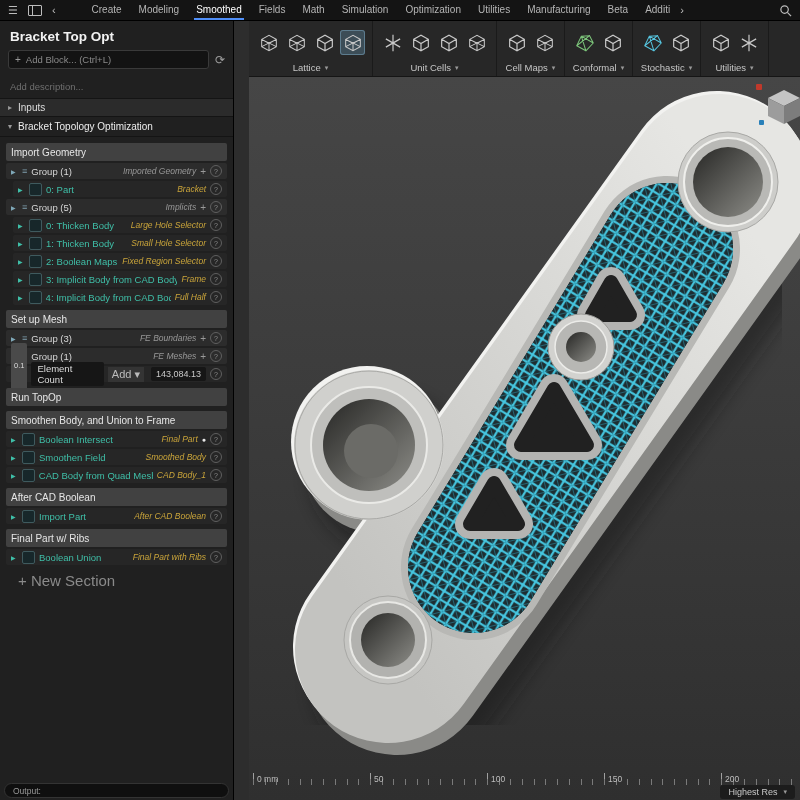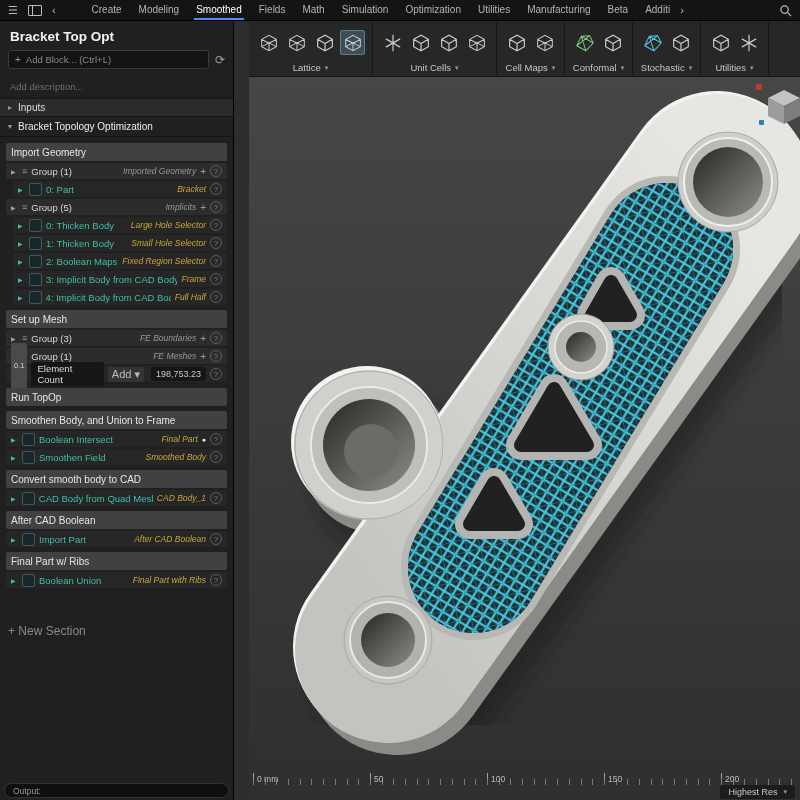--- a/index.html
+++ b/index.html
@@ -53,21 +53,21 @@
   .row .dot{color:#e8e8e8;font-size:7px;}
   .row .plus{color:#9a9a9a;font-size:10px;}
   .row .help{width:10px;height:10px;border:1px solid #5f5f5f;border-radius:50%;color:#8d8d8d;font-size:7px;
              display:flex;align-items:center;justify-content:center;flex:none;}
   .row.count{background:#262626;}
   .badge{background:#4a4a4a;color:#ddd;font-size:7.5px;padding:17px 3px;height:28px;line-height:11px;border-radius:2px;}
   .cpill{background:#161616;border-radius:2px;padding:1px 6px;color:#ddd;}
   .add-dd{color:#bbb;font-size:11px;background:#343434;padding:1px 4px;border-radius:0;display:flex;gap:3px;align-items:center;}
   .count-value{flex:1;text-align:right;background:#161616;margin-left:3px;padding:2px 5px;color:#c9c9c9;
                border-radius:2px;font-size:9px;}
-  .new-section{color:#8a8a8a;font-size:12px;padding:7px 8px;cursor:pointer;margin-top:29px;}
+  .new-section{color:#8a8a8a;font-size:15px;padding:7px 18px;cursor:pointer;}
   .output-bar{position:absolute;bottom:3px;left:4px;right:4px;height:13px;background:#0f0f0f;border:1px solid #333;
               border-radius:8px;color:#999;font-size:8.5px;display:flex;align-items:center;padding:0 8px;cursor:text;}
   
   .content{flex:1;display:flex;flex-direction:column;position:relative;min-width:0;padding-left:15px;}
   .ribbon{height:55px;background:#272727;display:flex;border-bottom:1px solid #151515;}
   .rgroup{display:flex;flex-direction:column;align-items:center;padding:3px 7px 1px;border-right:1px solid #1a1a1a;}
   .ricons{display:flex;gap:3px;align-items:center;flex:1;}
   .ricon{width:25px;height:25px;display:flex;align-items:center;justify-content:center;color:#c9c9c9;
          border-radius:3px;cursor:pointer;}
   .ricon.sel{background:#3c4d57;box-shadow:0 0 0 1px #5d7c8e inset;}
@@ -287,21 +287,21 @@
         </div>
       </div>
 
     <div class="row count">
       <span class="badge">0.1</span>
       <span class="cpill">Element Count</span>
       <span class="add-dd">
         <span>Add</span>
         <span class="caret">▾</span>
       </span>
-      <span class="count-value">198,753.23</span>
+      <span class="count-value">143,084.13</span>
       <span class="help">?</span>
     </div>
 
     <div class="rowlist">
 
         <div class="row header">
 
           <span class="name">Run TopOp</span>
           <span class="comment"></span>
 
@@ -329,26 +329,20 @@
         <div class="row block">
           <span class="tri">▶</span>
 
           <span class="bicon"></span>
           <span class="name">Smoothen Field</span>
           <span class="comment">Smoothed Body</span>
 
           <span class="help">?</span>
         </div>
 
-        <div class="row header">
-
-          <span class="name">Convert smooth body to CAD</span>
-          <span class="comment"></span>
-
-        </div>
 
         <div class="row block">
           <span class="tri">▶</span>
 
           <span class="bicon"></span>
           <span class="name">CAD Body from Quad Mesh</span>
           <span class="comment">CAD Body_1</span>
 
           <span class="help">?</span>
         </div>

